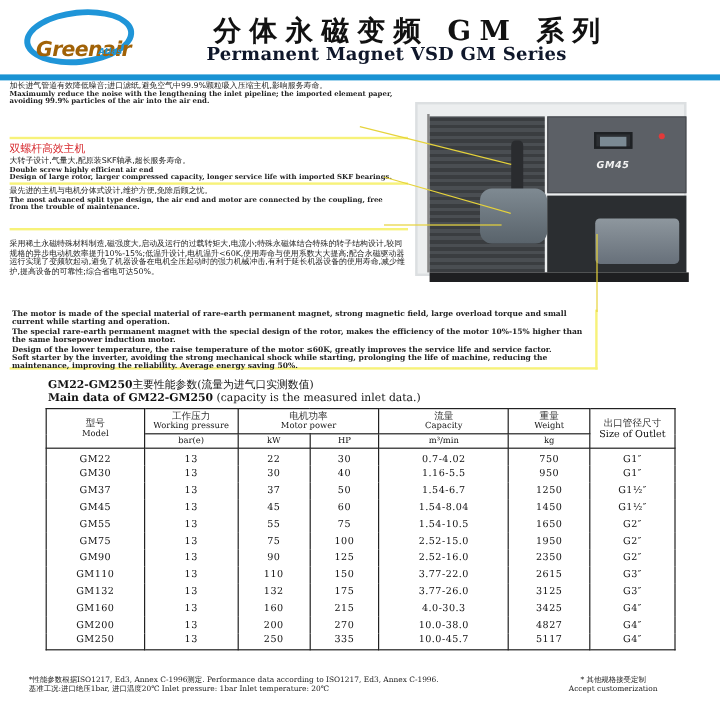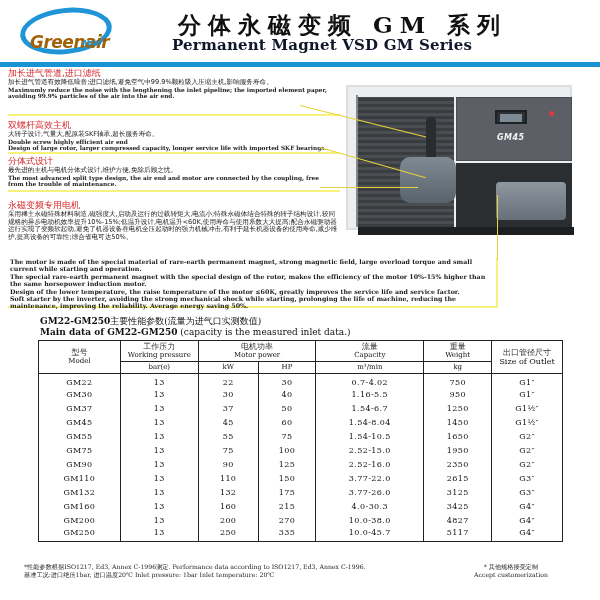--- a/index.html
+++ b/index.html
@@ -70,43 +70,40 @@
     <span class="logo-text">Greenair</span>
     <span class="logo-sub">Atlas</span>
   </div>
   <div class="title-cn">分体永磁变频 GM 系列</div>
   <div class="title-en">Permanent Magnet VSD GM Series</div>
 </div>
 <div class="header-bar"></div>
 
 <div class="features">
   <div class="feature" style="top:0px">
-    <div class="feature-title">加长进气管道,进口滤纸</div>
     <div class="feature-cn">加长进气管道有效降低噪音;进口滤纸,避免空气中99.9%颗粒吸入压缩主机,影响服务寿命。</div>
     <div class="feature-en">Maximumly reduce the noise with the lengthening the inlet pipeline; the imported element paper, avoiding 99.9% particles of the air into the air end.</div>
   </div>
   <div class="divider" style="top:46px; width:332px"></div>
 
   <div class="feature" style="top:52px">
     <div class="feature-title">双螺杆高效主机</div>
     <div class="feature-cn">大转子设计,气量大,配原装SKF轴承,超长服务寿命。</div>
     <div class="feature-en" style="white-space:pre-line">Double screw highly efficient air end
 Design of large rotor, larger compressed capacity, longer service life with imported SKF bearings.</div>
   </div>
   <div class="divider" style="top:84px; width:332px"></div>
 
   <div class="feature" style="top:88px">
-    <div class="feature-title">分体式设计</div>
     <div class="feature-cn">最先进的主机与电机分体式设计,维护方便,免除后顾之忧。</div>
     <div class="feature-en">The most advanced split type design, the air end and motor are connected by the coupling, free from the trouble of maintenance.</div>
   </div>
   <div class="divider" style="top:122px; width:332px"></div>
 
   <div class="feature" style="top:132px">
-    <div class="feature-title">永磁变频专用电机</div>
     <div class="feature-cn" style="width:330px">采用稀土永磁特殊材料制造,磁强度大,启动及运行的过载转矩大,电流小;特殊永磁体结合特殊的转子结构设计,较同规格的异步电动机效率提升10%-15%;低温升设计,电机温升&lt;60K,使用寿命与使用系数大大提高;配合永磁驱动器运行实现了变频软起动,避免了机器设备在电机全压起动时的强力机械冲击,有利于延长机器设备的使用寿命,减少维护,提高设备的可靠性;综合省电可达50%。</div>
   </div>
 </div>
 <div class="motor-box">
   <div class="motor-en" style="white-space:pre-line">The motor is made of the special material of rare-earth permanent magnet, strong magnetic field, large overload torque and small current while starting and operation.
 The special rare-earth permanent magnet with the special design of the rotor, makes the efficiency of the motor 10%-15% higher than the same horsepower induction motor.
 Design of the lower temperature, the raise temperature of the motor ≤60K, greatly improves the service life and service factor.
 Soft starter by the inverter, avoiding the strong mechanical shock while starting, prolonging the life of machine, reducing the maintenance, improving the reliability. Average energy saving 50%.</div>
 </div>
 

